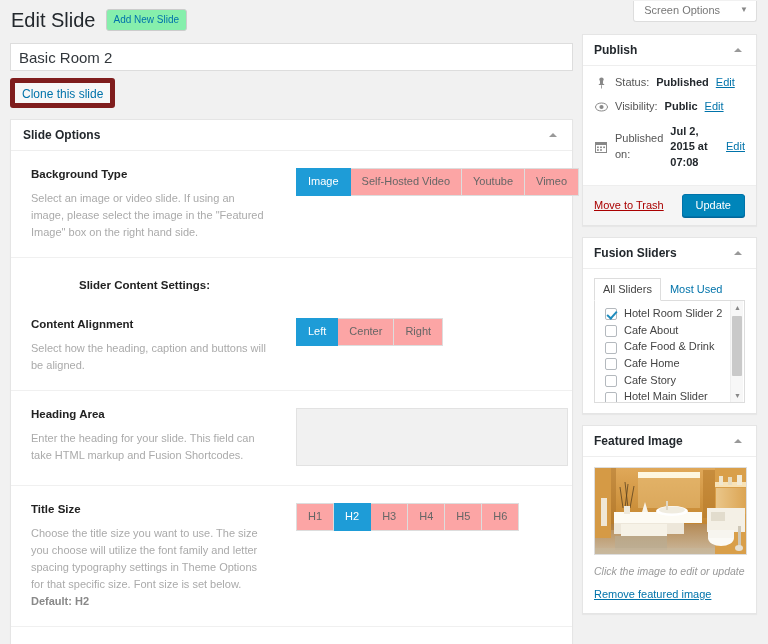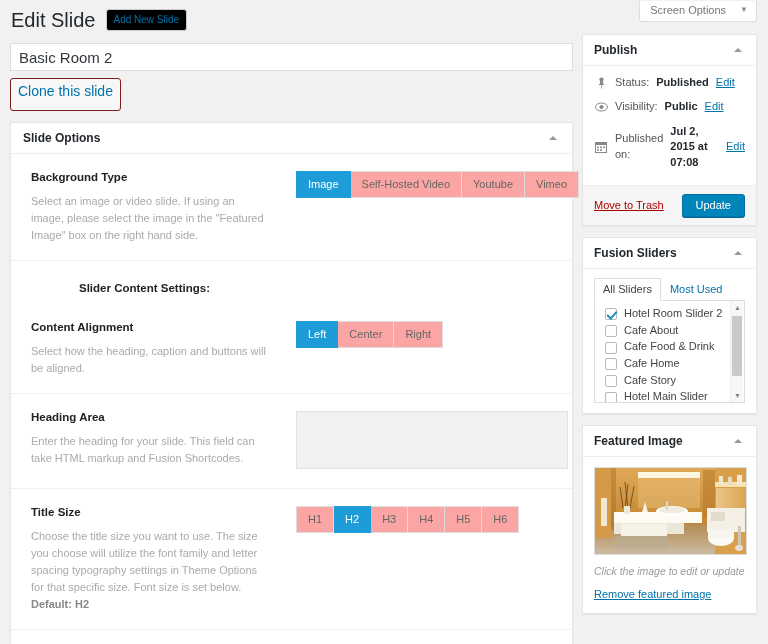--- a/index.html
+++ b/index.html
@@ -14,57 +14,57 @@
   }
   #page { position: relative; width: 768px; height: 644px; }
 
   
   .screen-options-btn {
     position: absolute; top: 1px; right: 11px;
     background: #fff; border: 1px solid #ddd; border-top: none;
     border-radius: 0 0 3px 3px;
     padding: 4px 8px 5px 10px;
     font-size: 11px; color: #777;
-    display: flex; align-items: center; gap: 14px;
+    display: flex; align-items: center; gap: 20px;
     cursor: pointer; line-height: 1;
   }
   .screen-options-btn .caret {
     font-size: 8px; color: #888; transform: translateY(-1px);
   }
 
   
   .left-col {
     position: absolute; left: 10px; top: 8px; width: 563px;
   }
   .page-title-row {
     display: flex; align-items: center; gap: 10px;
     margin-bottom: 11px; padding-left: 1px;
   }
   .page-title {
     font-size: 20px; font-weight: 400; color: #23282d;
     line-height: 1.2;
   }
   .add-new-btn {
     font-size: 10px; color: #0073aa;
-    background: #000000; border: 1px solid #ccc;
+    background: #86efac; border: 1px solid #ccc;
     border-radius: 3px; padding: 2px 7px 3px;
     cursor: pointer; line-height: 1.5;
   }
   .title-input {
     display: block; width: 100%; height: 28px;
     font-size: 15px; color: #32373c;
     padding: 3px 8px; border: 1px solid #ddd;
     background: #fff; outline: none;
     font-family: "Liberation Sans", sans-serif;
   }
   .clone-btn {
     display: inline-block; margin-top: 7px;
-    font-size: 14px; color: #0073aa;
-    background: #f7f7f7; border: 1px solid #7f1d1d;
-    border-radius: 3px; padding: 3px 7px 8px;
+    font-size: 12px; color: #0073aa;
+    background: #f7f7f7; border: 5px solid #7f1d1d;
+    border-radius: 3px; padding: 3px 7px 0;
     cursor: pointer; line-height: 1.4;
   }
 
   
   .metabox {
     background: #fff; border: 1px solid #e5e5e5;
     box-shadow: 0 1px 1px rgba(0,0,0,.04);
     margin-top: 11px;
   }
   .metabox-head {

